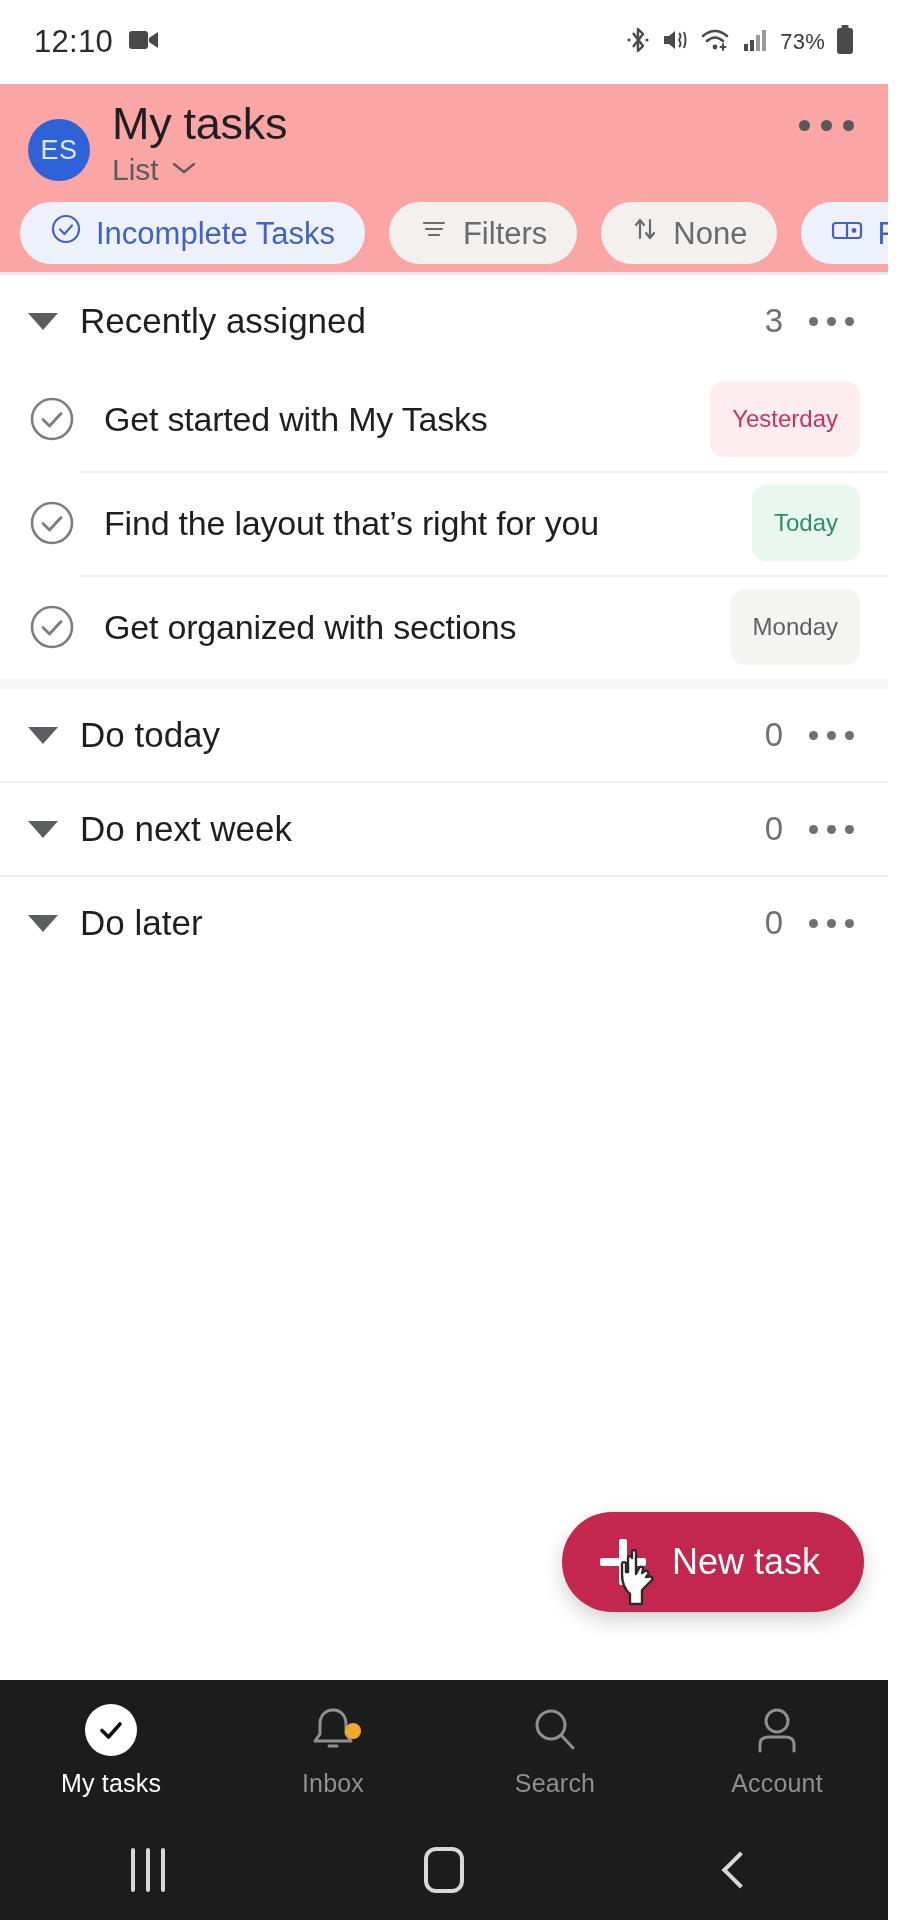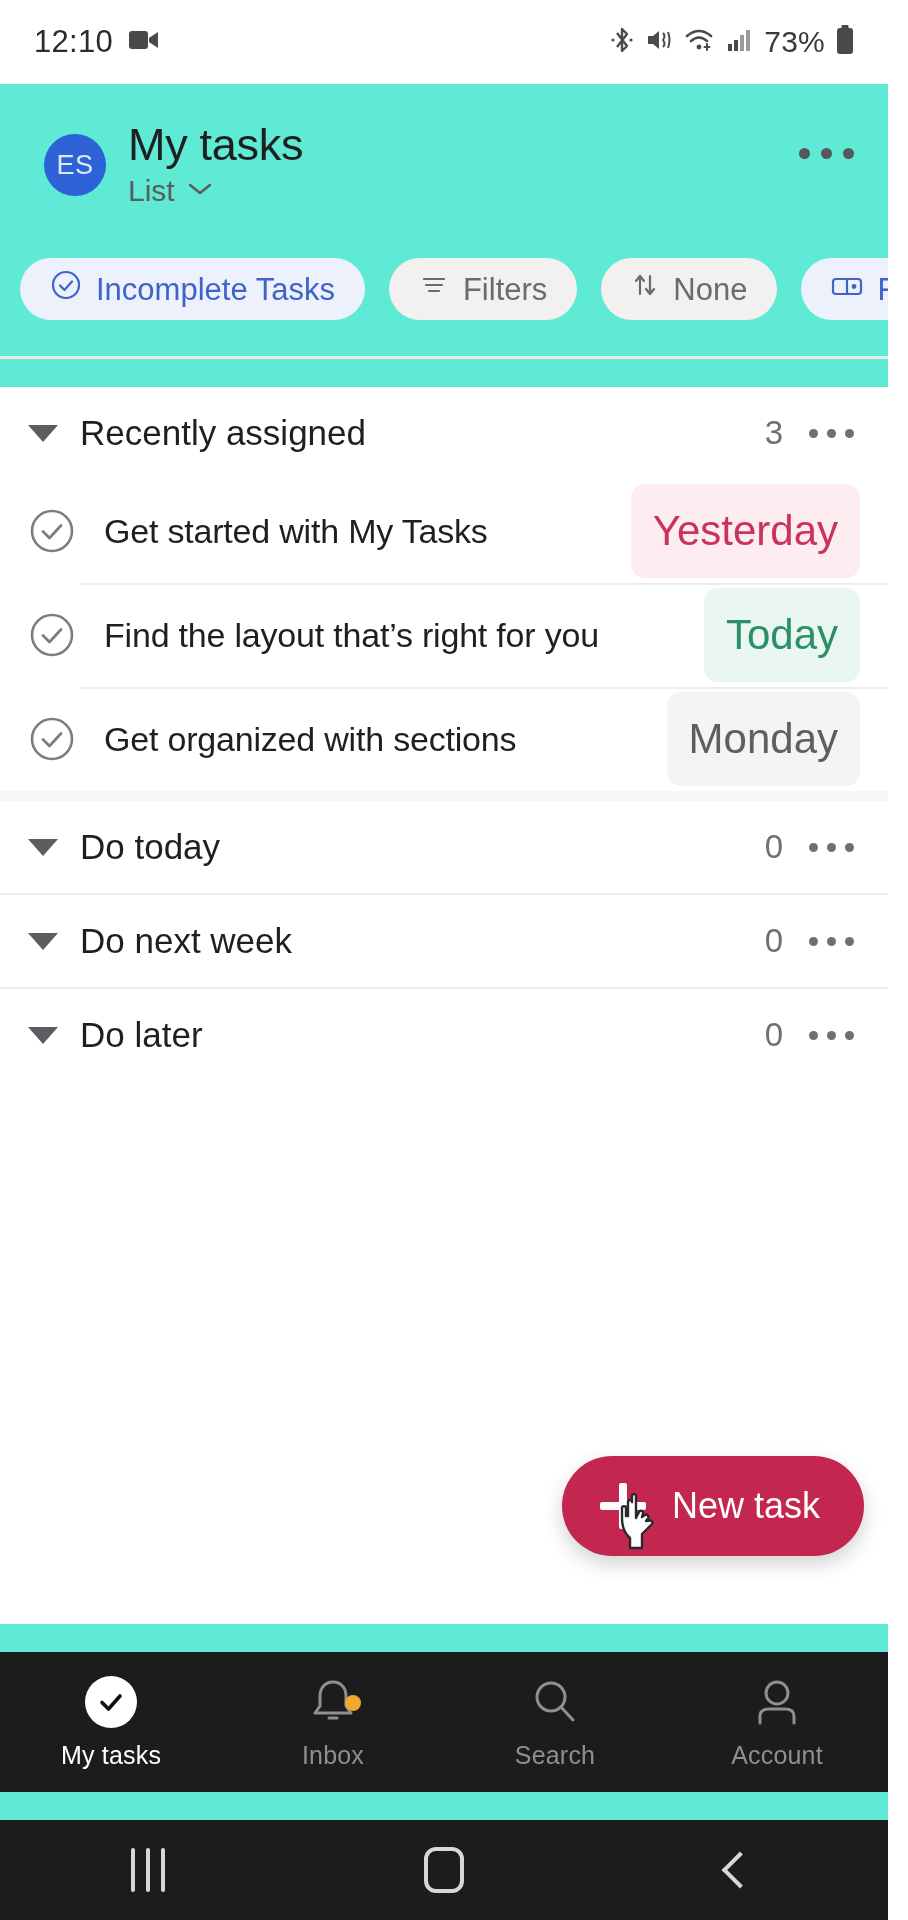--- a/index.html
+++ b/index.html
@@ -5,46 +5,45 @@
   * { margin:0; padding:0; box-sizing:border-box; }
   html, body {
     width:908px; height:1920px;
     background:#ffffff;
     font-family:"Liberation Sans", sans-serif;
     overflow:hidden;
   }
   #screen {
     position:relative;
     width:888px; height:1920px;
-    background:#5eead4;
-    display:flex; flex-direction:column;gap:28px;
+    background:#fca5a5;
+    display:flex; flex-direction:column;
   }
 
   
   .statusbar {
     height:84px; flex:0 0 84px;
     display:flex; align-items:center;
     padding:0 34px;
     background:#ffffff;
   }
   .sb-time {
     font-size:31px; color:#2b2b2b; letter-spacing:.3px;
   }
   .sb-left { display:flex; align-items:center; gap:16px; }
   .sb-right { margin-left:auto; display:flex; align-items:center; gap:11px; }
   .sb-icon { display:block; }
-  .sb-batt-text { font-size:30px; color:#3a3a3a; letter-spacing:.2px; }
+  .sb-batt-text { font-size:22px; color:#3a3a3a; letter-spacing:.2px; }
 
   
   .header {
     flex:0 0 110px;
-    display:flex; align-items:flex-start;
+    display:flex; align-items:center;
     padding:8px 28px 0 28px;
     position:relative;
-    margin-left:16px;
   }
   .avatar {
     width:62px; height:62px; border-radius:50%;
     background:#2d63d6;
     color:#dfe8fb;
     display:flex; align-items:center; justify-content:center;
     font-size:27px; letter-spacing:.5px;
     flex:0 0 62px;
     margin-top:14px;
   }
@@ -119,21 +118,21 @@
     position:relative;
   }
   .task-row + .task-row::before {
     content:""; position:absolute; left:80px; right:0; top:0;
     height:2px; background:#ededed;
   }
   .check-circle { width:48px; height:48px; flex:0 0 48px; margin-right:28px; }
   .task-title { font-size:34px; color:#1e1f21; letter-spacing:-.2px; }
   .date-badge {
     margin-left:auto;
-    font-size:42px;
+    font-size:24px;
     padding:26px 22px;
     border-radius:14px;
     line-height:1;
   }
   .badge-red   { color:#c9345a; background:#fdecf0; }
   .badge-green { color:#2b8f6a; background:#e9f7f0; }
   .badge-grey  { color:#5d5f63; background:#f4f4f3; }
 
   .sep-thick { height:10px; background:#f6f6f6; }
   .sep-thin  { height:2px; background:#eeeeee; }

